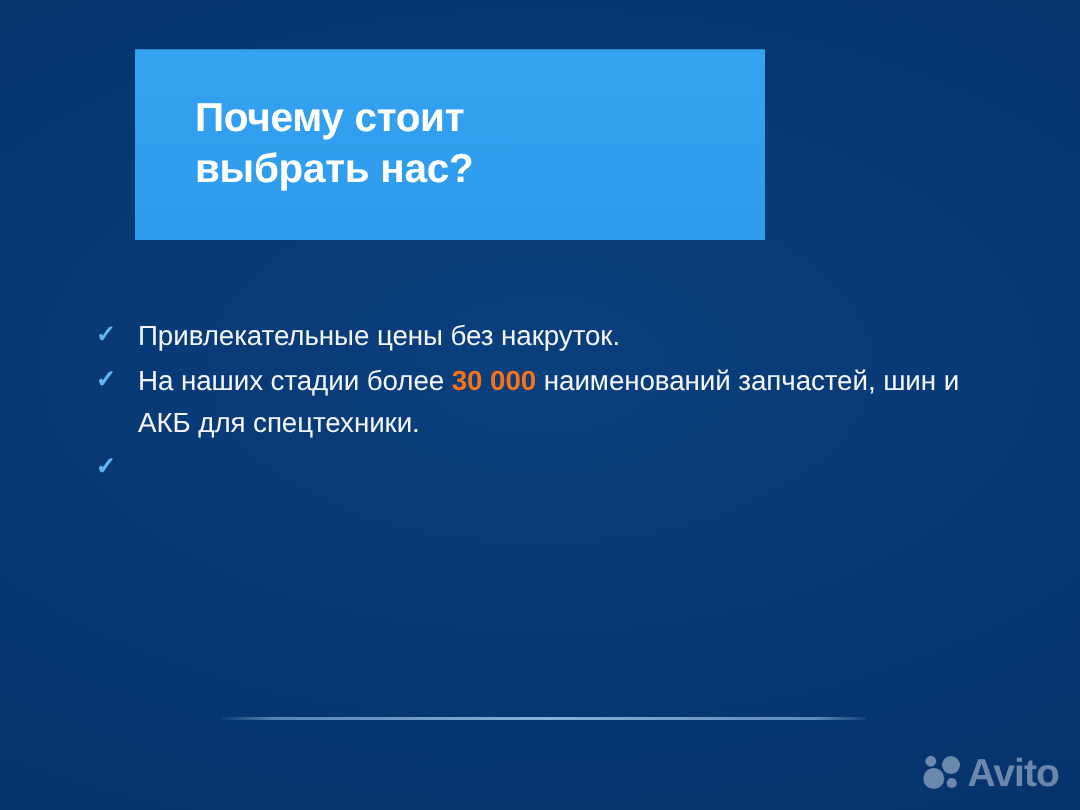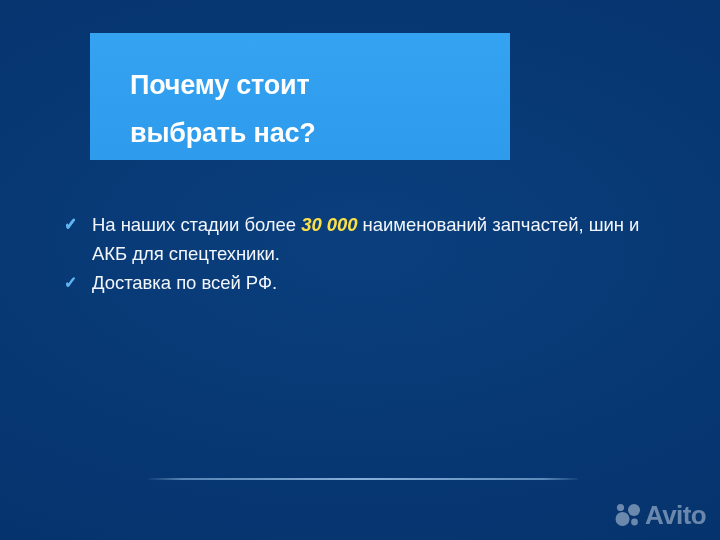--- a/index.html
+++ b/index.html
@@ -30,21 +30,21 @@
   }
 
   #title-text {
     position:absolute;
     left:40px;
     top:28px;
     right:10px;
     color:#ffffff;
     font-weight:bold;
     font-size:27px;
-    line-height:48px;
+    line-height:34px;
     letter-spacing:-0.2px;
     white-space:pre-line;
   }
 
   
   #benefits-list {
     position:absolute;
     left:64px;
     top:210px;
     width:600px;
@@ -68,22 +68,21 @@
     height:28px;
     line-height:28px;
     text-align:left;
     color:#5fb4f2;
     font-size:16px;
     font-weight:bold;
   }
 
   .benefit-text b {
     font-weight:bold;
-    color:#fde047;
-    font-style:italic;
+    color:#f97316;
   }
 
   
   #divider {
     position:absolute;
     left:148px;
     top:478px;
     width:430px;
     height:2px;
     background:linear-gradient(90deg,
@@ -120,38 +119,38 @@
 
 <div id="title-banner">
   <div id="title-text">Почему стоит
 выбрать нас?</div>
 </div>
 
 <div id="benefits-list">
 
   <div class="benefit-item">
     <span class="check-icon">✓</span>
+    <span class="benefit-text">Привлекательные цены без накруток.</span>
   </div>
 
   <div class="benefit-item">
     <span class="check-icon">✓</span>
   </div>
 
   <div class="benefit-item">
     <span class="check-icon">✓</span>
     <span class="benefit-text"><span>На наших стадии более </span><b>30 000</b><span> наименований запчастей, шин и АКБ для спецтехники.</span></span>
   </div>
 
   <div class="benefit-item">
     <span class="check-icon">✓</span>
   </div>
 
   <div class="benefit-item">
     <span class="check-icon">✓</span>
-    <span class="benefit-text">Доставка по всей РФ.</span>
   </div>
 
 </div>
 
 <div id="divider"></div>
 
 <div id="avito-watermark">
   <svg id="avito-dots" width="26" height="26" viewBox="0 0 26 26">
     <circle cx="7.5" cy="17" r="7" fill="#c8d6e6"></circle>
     <circle cx="19" cy="8" r="6" fill="#c8d6e6"></circle>

